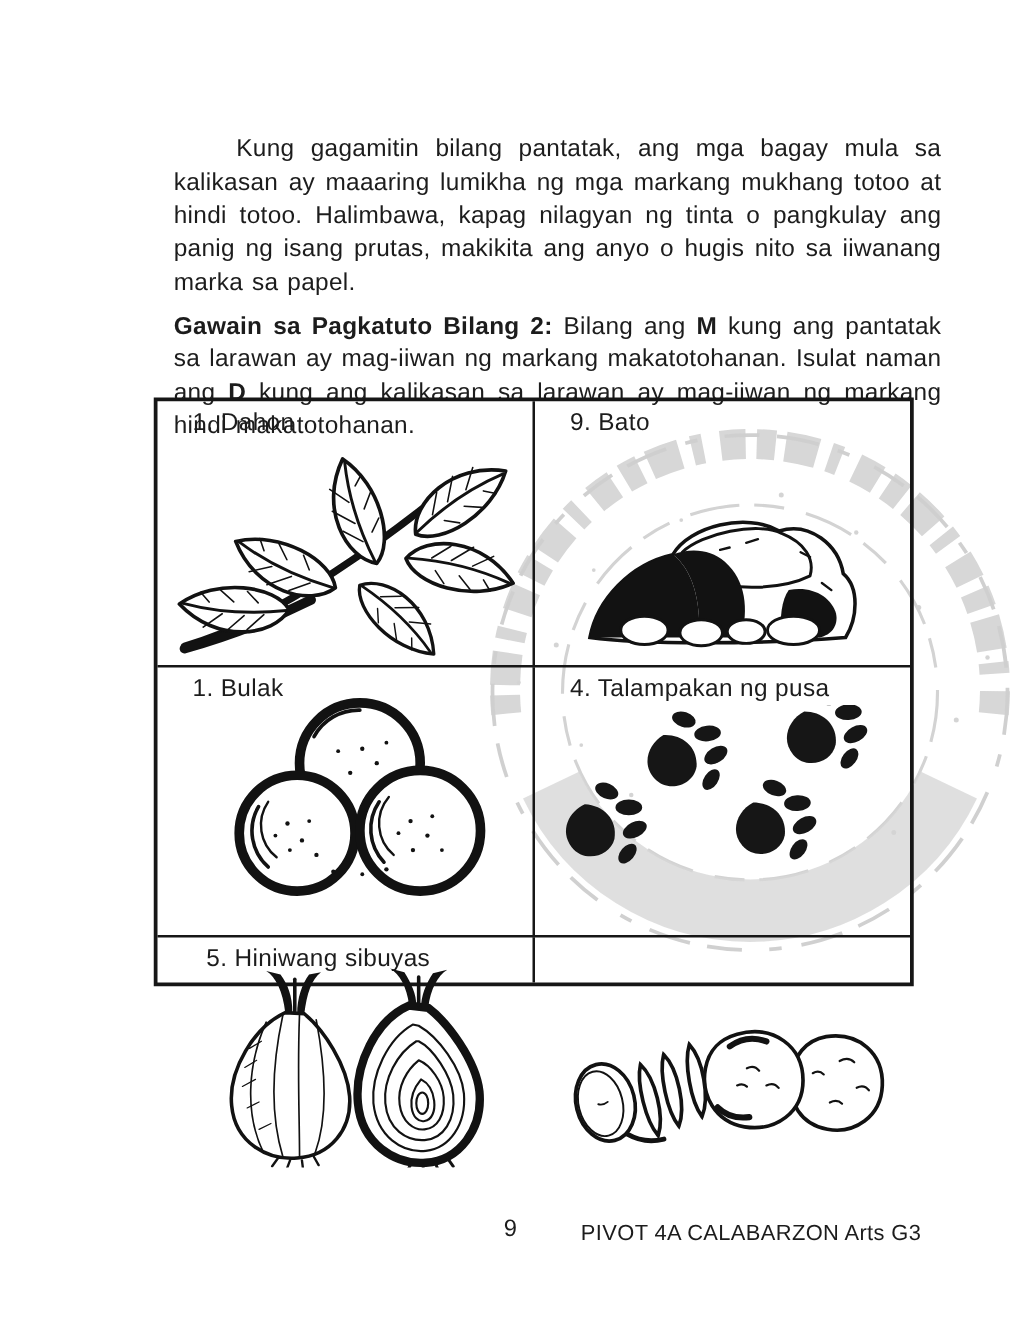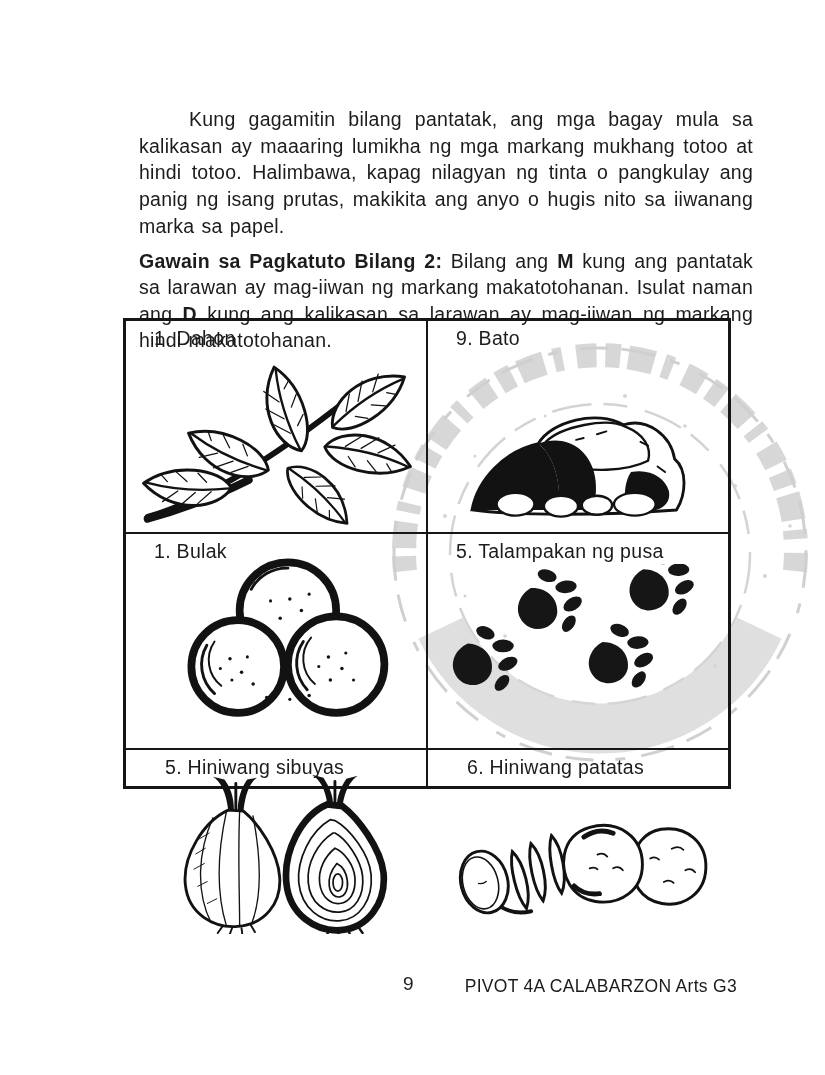--- a/index.html
+++ b/index.html
@@ -147,21 +147,21 @@
             <circle cx="178" cy="106" r="1.6"></circle>
             <circle cx="96" cy="152" r="1.8"></circle>
           <circle cx="120" cy="154" r="1.6"></circle>
             <circle cx="140" cy="150" r="1.8"></circle>
             <circle cx="108" cy="142" r="1.6"></circle>
         </g>
       </svg>
     </div>
 
     <div class="cell col2">
-      <span class="cell-label">5. Talampakan ng pusa</span>
+      <span class="cell-label">4. Talampakan ng pusa</span>
       <svg class="svg-paws" width="262" height="152" viewBox="0 0 270 155">
         <defs>
           <g id="paw">
             <path d="M-3 -22 C12 -18 21 -4 15 11 C8 25 -14 25 -21 10 C-28 -5 -17 -19 -3 -22 Z" fill="#161616"></path>
             <ellipse cx="17" cy="-29" rx="10" ry="6.2" transform="rotate(35 17 -29)" fill="#161616"></ellipse>
             <ellipse cx="32" cy="-12" rx="11" ry="6.5" transform="rotate(12 32 -12)" fill="#161616"></ellipse>
             <ellipse cx="33" cy="7" rx="10.5" ry="6.3" transform="rotate(-14 33 7)" fill="#161616"></ellipse>
             <ellipse cx="23" cy="25" rx="9.5" ry="5.8" transform="rotate(-38 23 25)" fill="#161616"></ellipse>
           </g>
         </defs>
@@ -191,21 +191,20 @@
         <path d="M192 96 C187 102 183 110 184 119 C185 128 190 132 195 131 C201 130 204 123 203 114 C202 106 198 99 192 96 Z" class="ink" stroke-width="1.8"></path>
         <ellipse cx="193" cy="116" rx="5" ry="9" class="ink" stroke-width="1.8"></ellipse>
         <path d="M182 34 C180 18 174 8 166 3 L178 6 C184 16 188 24 188 34 Z" fill="#121212"></path>
         <path d="M198 36 C200 20 206 9 214 4 L202 7 C196 16 192 26 192 36 Z" fill="#121212"></path>
         <path d="M190 34 L190 10" class="ink" stroke-width="3"></path>
         <path d="M184 166 l-4 8 M194 168 l-1 8 M204 166 l3 8 M214 162 l5 7" class="ink" stroke-width="2.5"></path>
       </svg>
     </div>
 
     <div class="cell col2 row3">
-      <span class="cell-label">6. Hiniwang patatas</span>
       <svg class="svg-potato" width="276" height="122" viewBox="0 0 280 125">
         <defs>
           <g id="lens">
             <path d="M0 -30 C9 -16 9 16 0 30 C-7 16 -7 -16 0 -30 Z" fill="#ffffff" stroke="#121212" stroke-width="3"></path>
           </g>
         </defs>
 
         <path d="M225 30 C252 26 272 44 271 70 C270 96 248 110 226 106 C204 102 194 84 196 64 C198 46 208 33 225 30 Z" fill="#ffffff" stroke="#121212" stroke-width="3"></path>
         <path d="M236 50 q7 -4 12 1 M250 72 q6 -3 10 2 M228 84 q6 -3 10 1 M214 60 q5 -3 9 1" class="ink" stroke-width="1.8"></path>
 

